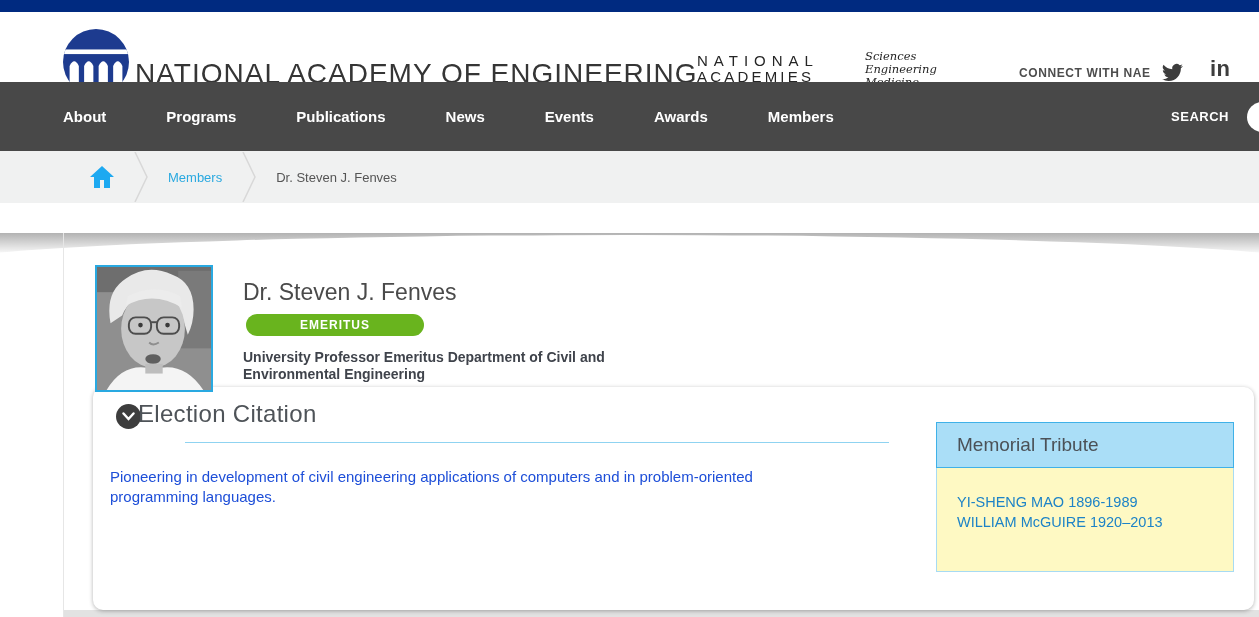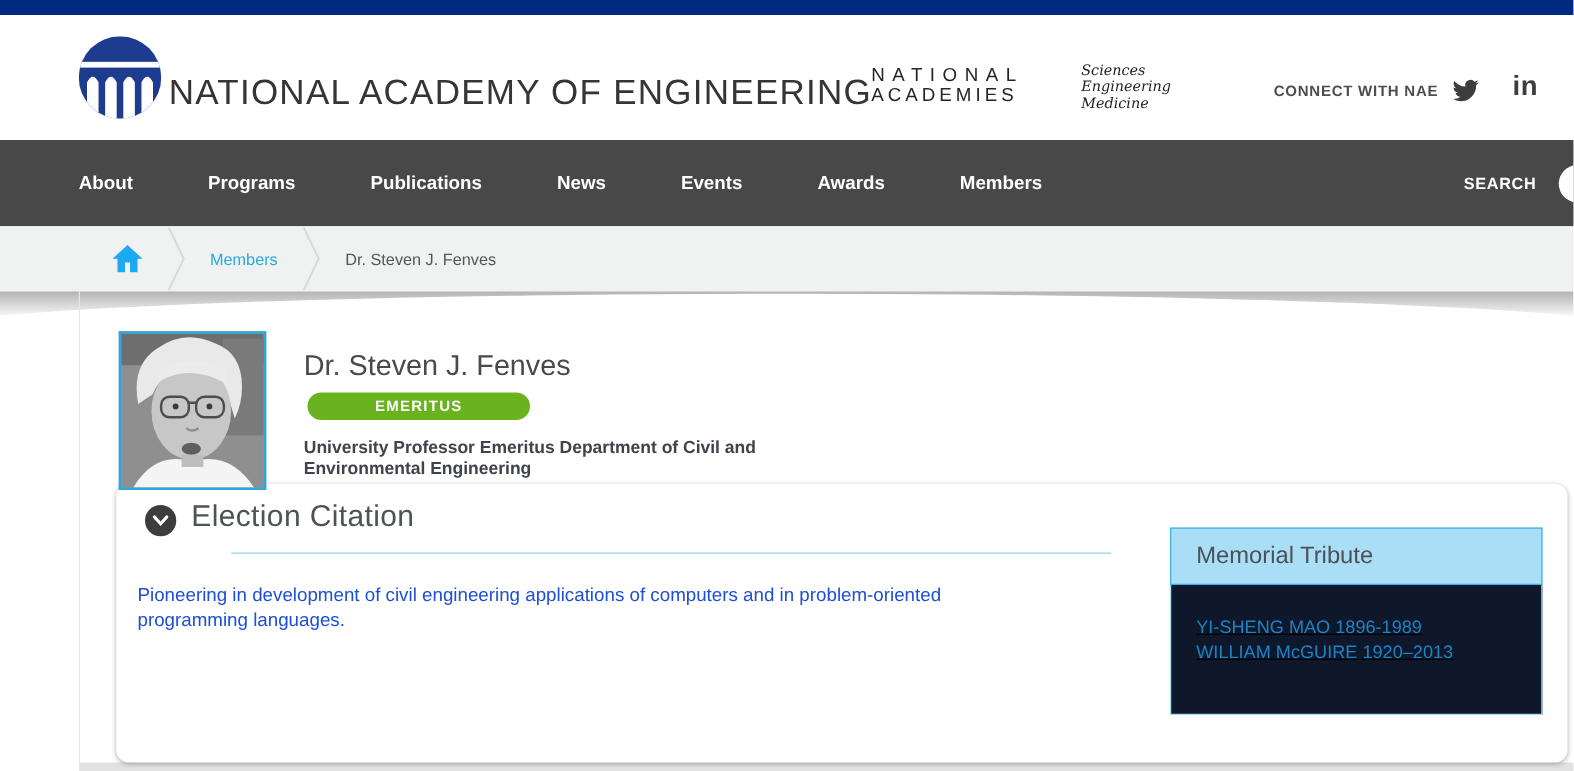--- a/index.html
+++ b/index.html
@@ -4,21 +4,21 @@
 <style>
   * { margin:0; padding:0; box-sizing:border-box; }
   html,body { background:#ffffff; }
   body { font-family:"Liberation Sans","DejaVu Sans",sans-serif; }
   .page { position:relative; width:1259px; height:617px; overflow:hidden; background:#fff; }
 
   
   .topbar { height:12px; background:#002a80; }
 
   
-  .header { position:relative; height:100px; background:#fff; }
+  .header { position:relative; height:70px; background:#fff; }
   .nae-logo { position:absolute; left:63px; top:17px; width:66px; height:66px; cursor:pointer; }
   .site-title { position:absolute; left:135px; top:46px; font-size:28px; letter-spacing:1px; color:#353535; font-weight:400; white-space:nowrap; }
   .acad-block { position:absolute; left:697px; top:41px; color:#252525; }
   .acad-line1 { font-size:15px; letter-spacing:6px; font-weight:500; line-height:16px; }
   .acad-line2 { font-size:15px; letter-spacing:3.2px; font-weight:500; line-height:16px; }
   .acad-divisions { position:absolute; left:831px; top:38px; font-family:"DejaVu Serif","Liberation Serif",serif; font-style:italic; font-size:11.5px; line-height:13px; color:#1d1d1d;margin-left:34px; }
   .connect { position:absolute; left:1019px; top:54px; font-size:12px; font-weight:bold; letter-spacing:0.6px; color:#4d4d4d; }
   .tw-icon { position:absolute; left:1160px; top:50px; width:25px; height:21px; cursor:pointer; }
   .li-icon { position:absolute; left:1210px; top:44px; font-size:22px; font-weight:bold; color:#3d3d3d; letter-spacing:0.5px; cursor:pointer; line-height:26px; }
 
@@ -47,28 +47,28 @@
   .photo { position:absolute; left:95px; top:32px; width:118px; height:127px; border:2px solid #29a9e1; background:#9a9a9a; z-index:5; }
   .photo svg { display:block; width:100%; height:100%; }
 
   .member-name { position:absolute; left:243px; top:46px; font-size:23px; color:#4a4a4a; font-weight:400; }
   .badge { position:absolute; left:246px; top:81px; width:178px; height:22px; background:#69b41e; border-radius:11px; color:#fff; font-size:12px; font-weight:bold; letter-spacing:1px; display:flex; align-items:center; justify-content:center; }
   .affiliation { position:absolute; left:243px; top:116px; width:415px; font-size:14px; font-weight:bold; color:#3f434b; line-height:17px; }
 
   
   .card { position:absolute; left:93px; top:154px; width:1161px; height:223px; background:#fff; border-radius:10px; box-shadow:0 1px 4px rgba(0,0,0,0.30); z-index:3; }
   .collapse-btn { position:absolute; left:23px; top:17px; width:25px; height:25px; border-radius:50%; background:#3d3d3d; cursor:pointer; display:flex; align-items:center; justify-content:center; }
-  .card-heading { position:absolute; left:60px; top:13px; font-size:24px; font-weight:300; color:#4e5358; letter-spacing:0.3px; }
+  .card-heading { position:absolute; left:45px; top:13px; font-size:24px; font-weight:300; color:#4e5358; letter-spacing:0.3px; }
   .heading-rule { position:absolute; left:92px; top:55px; width:704px; height:1px; background:#8fd3f1; }
   .citation-text { position:absolute; left:17px; top:80px; width:730px; font-size:15px; line-height:20px; color:#1d4ed8; }
 
   
   .memorial { position:absolute; left:843px; top:35px; width:298px; }
   .memorial-header { height:46px; background:#aadef7; border:1px solid #3fb1e8; display:flex; align-items:center; padding-left:20px; font-size:19px; color:#4b5157; }
-  .memorial-body { background:#0f172a; border:1px solid #a7dbf3; border-top:none; height:104px; padding:24px 0 0 20px;text-decoration:underline; }
+  .memorial-body { background:#fef9c3; border:1px solid #a7dbf3; border-top:none; height:104px; padding:24px 0 0 20px; }
   .memorial-link { display:block; font-size:14.5px; line-height:20px; color:#1d83c7; text-decoration:none; cursor:pointer; white-space:nowrap; }
 </style>
 </head>
 <body>
 
 <div class="page">
 
   <div class="topbar"></div>
 
   <div class="header">

